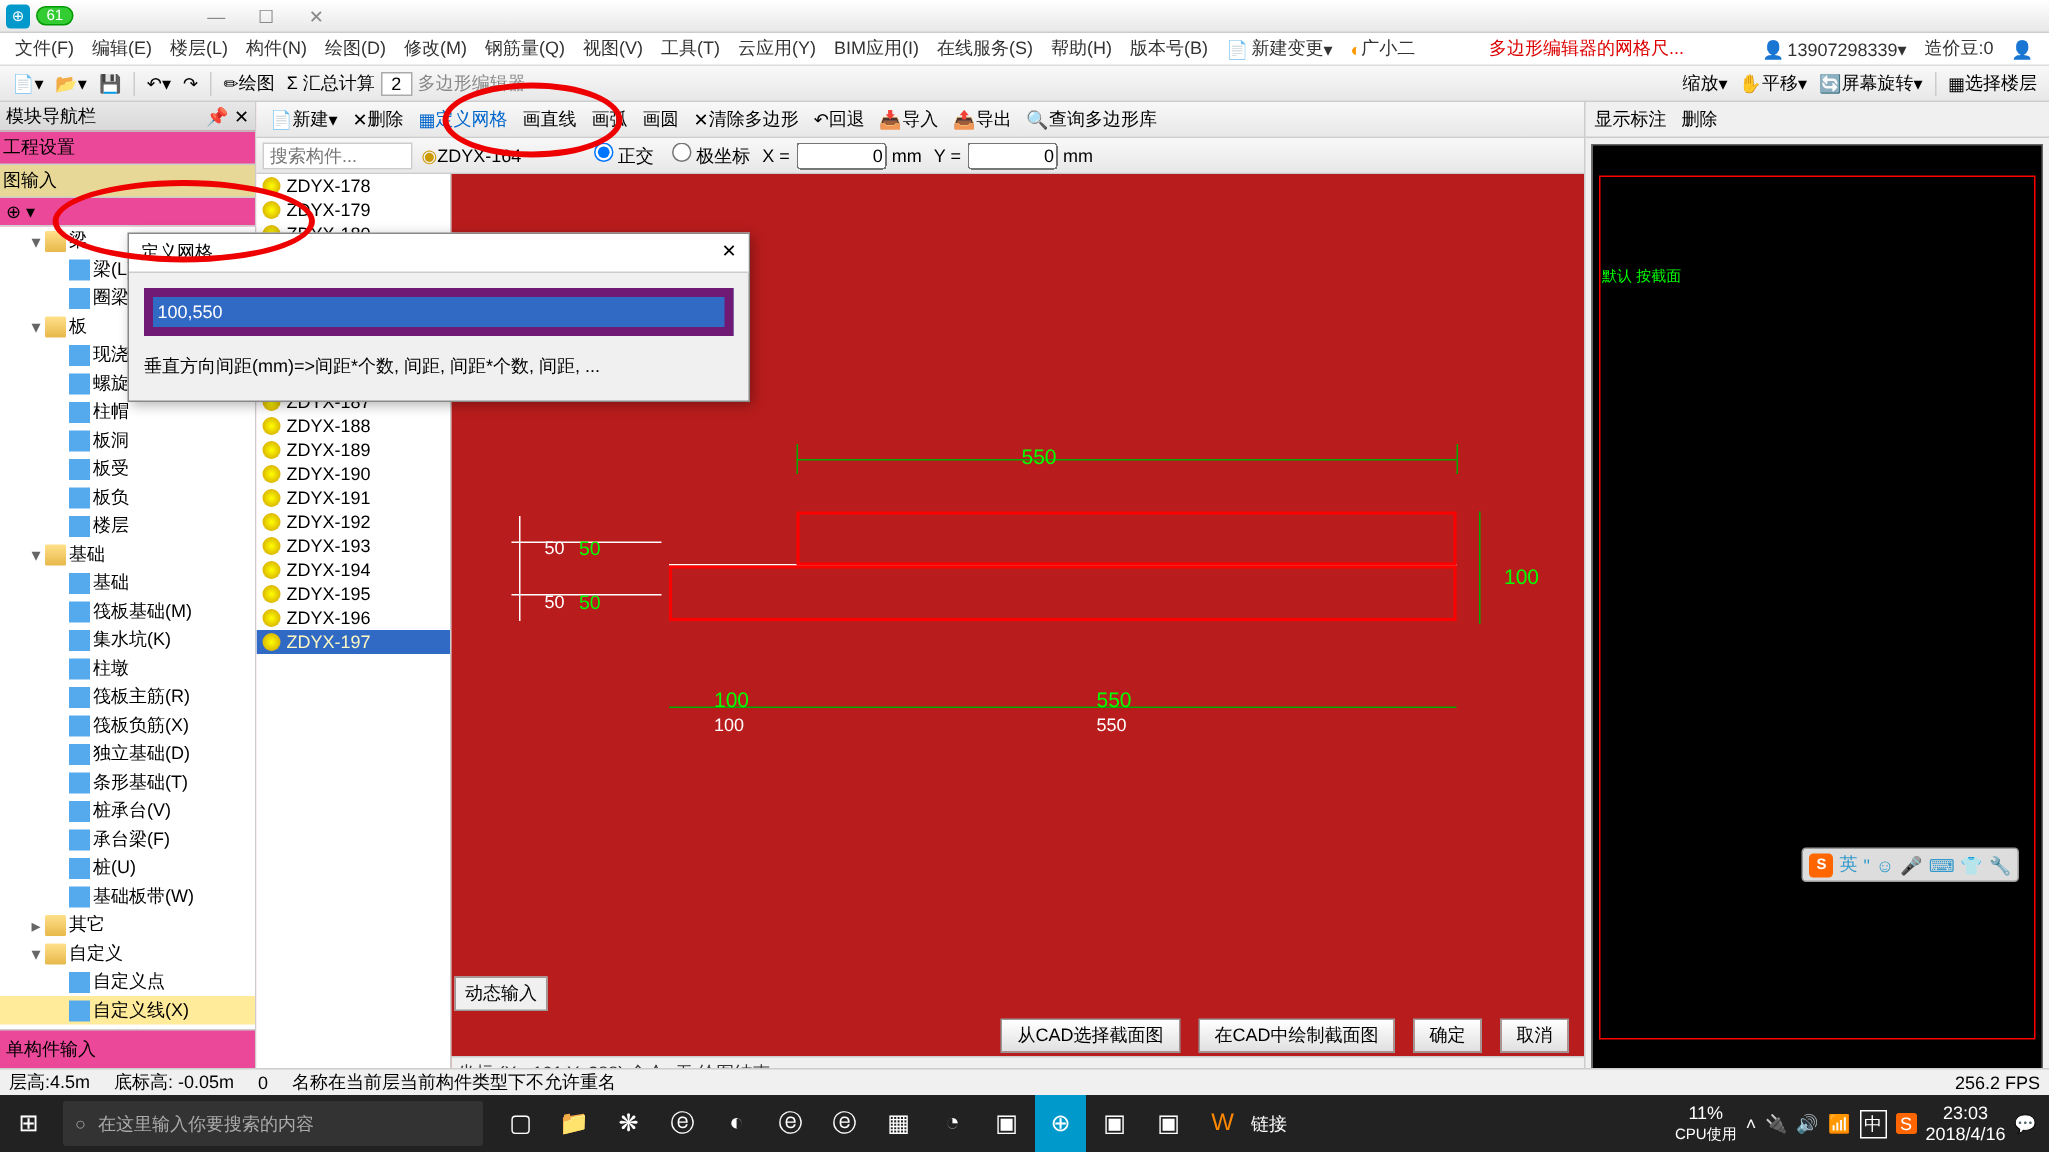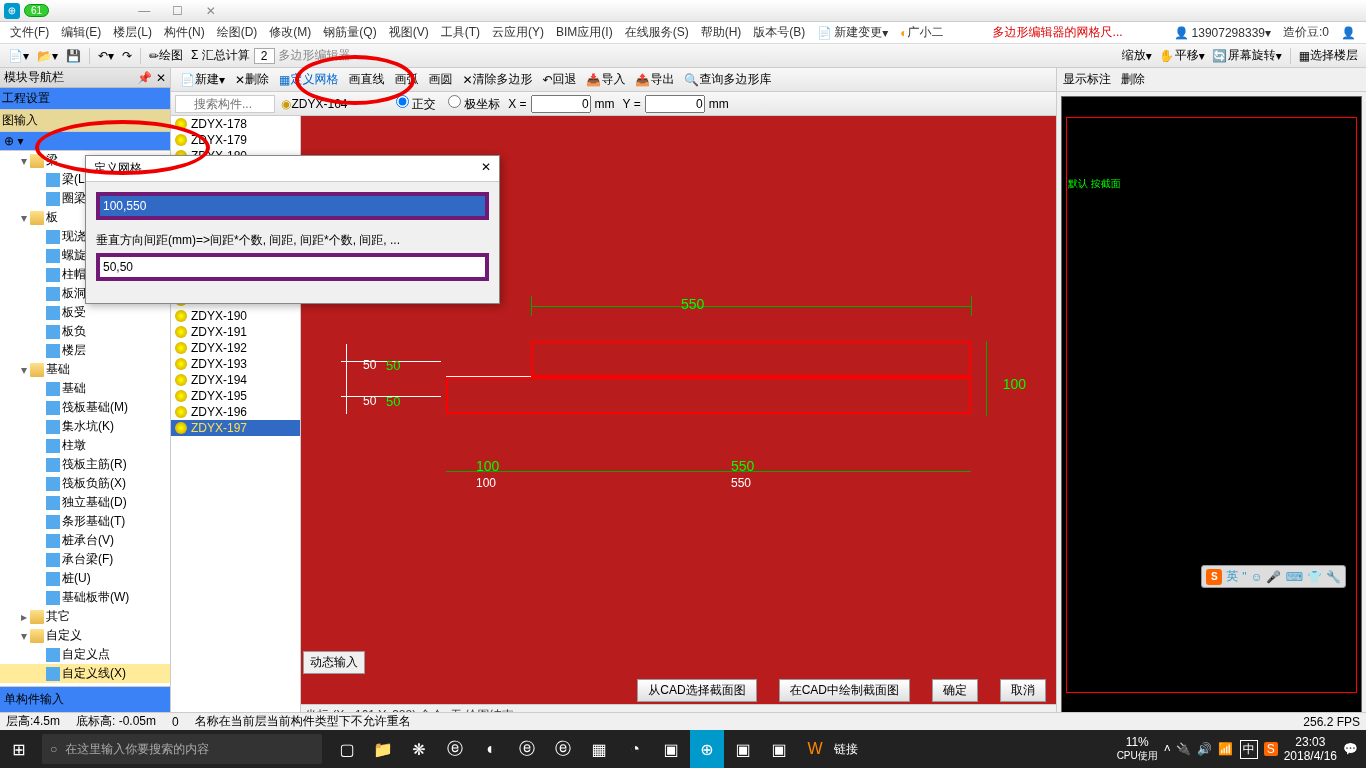--- a/index.html
+++ b/index.html
@@ -17,45 +17,45 @@
 .menubar .right-item { padding:0 6px; color:#333; display:flex; align-items:center; }
 .menubar .blue-icon { color:#0066cc; margin-right:2px; }
 .menubar .red-text { color:#d00; }
 
 .toolbar1 { height:24px; background:linear-gradient(#f8f8f8,#e8e8e8); display:flex; align-items:center; padding:0 4px; border-bottom:1px solid #ccc; }
 .toolbar1 .tb-btn { padding:0 4px; display:flex; align-items:center; }
 .toolbar1 .sep { width:1px; height:16px; background:#ccc; margin:0 4px; }
 
 .main-area { display:flex; height: 670px; }
 
-.left-panel { width: 171px; background:#3b82f6; border-right:1px solid #ccc; display:flex; flex-direction:column; }
+.left-panel { width: 171px; background:#ec4899; border-right:1px solid #ccc; display:flex; flex-direction:column; }
 .left-tabs { height:20px; background:linear-gradient(#e8e8e8,#d8d8d8); display:flex; align-items:center; padding:0 4px; border-bottom:1px solid #bbb; }
 .left-header { text-align:left; padding:2px; border-bottom:1px solid #ccc; }
 .tree { flex:1; overflow:hidden; background:#fff; font-size:12px; }
 .tree-item { padding:1px 2px 1px 20px; display:flex; align-items:center; white-space:nowrap; }
 .tree-item.l1 { padding-left:18px; }
 .tree-item.l2 { padding-left:34px; }
 .tree-item .exp { width:12px; display:inline-block; text-align:center; color:#666; }
 .tree-item .ico { width:14px; height:14px; margin-right:2px; display:inline-block; }
 .tree-item.selected { background:#ffeb99; }
 .left-footer div { padding:4px; border-top:1px solid #ccc; }
 
 .center-panel { flex:1; display:flex; flex-direction:column; background:#fff; position:relative; }
 .sub-toolbar { height:24px; background:linear-gradient(#f8f8f8,#e8e8e8); display:flex; align-items:center; padding:0 4px; border-bottom:1px solid #ccc; }
 .sub-toolbar .tb-btn { padding:0 5px; display:flex; align-items:center; }
 .coord-bar { height:24px; background:linear-gradient(#f8f8f8,#e8e8e8); display:flex; align-items:center; padding:0 4px; border-bottom:1px solid #ccc; }
-.coord-bar input[type=text] { width:100px; border:1px solid #ccc; padding:1px 18px; }
+.coord-bar input[type=text] { width:100px; border:1px solid #ccc; padding:1px 4px; }
 .coord-bar input.small { width:60px; text-align:right; }
 .coord-bar label { margin:0 4px; }
 .coord-bar .rb { margin-left:8px; }
 
 .work-area { flex:1; display:flex; }
 .list-col { width:130px; background:#fff; border-right:1px solid #ccc; overflow:hidden; }
 .list-col .li { padding:1px 4px; display:flex; align-items:center; }
-.list-col .li.sel { background:#316ac5; color:#fde047;align-items:center; }
+.list-col .li.sel { background:#316ac5; color:#fef9c3;align-items:center; }
 .list-col .dot { width:12px; height:12px; background:radial-gradient(#ff0,#c90); border-radius:50%; margin-right:4px; }
 
 .canvas { flex:1; background:#b91c1c; position:relative; }
 .canvas .dim-top { position:absolute; top:180px; left:380px; color:#0f0; font-size:14px; }
 .canvas .dim-right { position:absolute; top:260px; right:30px; color:#0f0; font-size:14px; }
 .canvas .dim-l1 { position:absolute; top:242px; left:85px; color:#0f0; font-size:13px; }
 .canvas .dim-l2 { position:absolute; top:278px; left:85px; color:#0f0; font-size:13px; }
 .canvas .dim-b1 { position:absolute; top:342px; left:175px; color:#0f0; font-size:14px; }
 .canvas .dim-b2 { position:absolute; top:342px; left:430px; color:#0f0; font-size:14px; }
 .canvas .lbl-l1 { position:absolute; top:242px; left:62px; color:#fff; font-size:12px; }
@@ -64,34 +64,34 @@
 .canvas .lbl-b2 { position:absolute; top:360px; left:430px; color:#fff; font-size:12px; }
 .red-box1 { position:absolute; border:2px solid #f00; top:225px; left:230px; width:440px; height:36px; }
 .red-box2 { position:absolute; border:2px solid #f00; top:261px; left:145px; width:525px; height:37px; }
 .green-line-h { position:absolute; background:#0a0; height:1px; }
 .green-line-v { position:absolute; background:#0a0; width:1px; }
 .white-line-h { position:absolute; background:#fff; height:1px; }
 .white-line-v { position:absolute; background:#fff; width:1px; }
 
 .status-row { height:22px; border-top:1px solid #ccc; display:flex; align-items:center; padding:0 4px; background:#f0f0f0; }
 .dyn-input { position:absolute; bottom:64px; left:2px; border:1px solid #999; padding:2px 6px; background:#f0f0f0; }
-.btn-row { position:absolute; bottom:36px; right:10px; display:flex; gap:22px; }
+.btn-row { position:absolute; bottom:36px; right:10px; display:flex; gap:12px; }
 .btn-row button { padding:2px 10px; border:1px solid #999; background:linear-gradient(#fff,#e0e0e0); }
 
 .right-panel { width:310px; background:#f0f0f0; border-left:1px solid #ccc; display:flex; flex-direction:column; }
 .right-top { height:24px; display:flex; align-items:center; padding:0 6px; gap:10px; border-bottom:1px solid #ccc; }
 .right-canvas { flex:1; background:#000; margin:4px; border:1px solid #666; position:relative; }
 .right-canvas .red-border { position:absolute; inset:20px 4px 40px 4px; border:1px solid #f00; }
 .right-canvas .tiny { position:absolute; top:80px; left:6px; color:#0f0; font-size:10px; }
 
 .dialog { position:absolute; top:155px; left:85px; width:415px; background:#f0f0f0; border:1px solid #888; box-shadow:2px 2px 8px rgba(0,0,0,0.3); z-index:100; }
 .dialog .dlg-title { background:#fff; padding:4px 8px; display:flex; justify-content:space-between; border-bottom:1px solid #ccc; }
 .dialog .dlg-body { padding:10px; }
 .dialog .dlg-body label { display:block; margin-bottom:4px; }
-.dialog .dlg-body input { width:100%; padding:3px; border:4px solid #701a75; margin-bottom:12px; }
+.dialog .dlg-body input { width:100%; padding:3px; border:6px solid #701a75; margin-bottom:12px; }
 .dialog .dlg-body input.sel { background:#fff; }
 .dialog .dlg-body input.sel::selection { background:#316ac5; color:#fff; }
 .dialog .dlg-btns { text-align:right; padding:4px 10px 10px; }
 .dialog .dlg-btns button { padding:2px 18px; margin-left:6px; border:1px solid #999; background:linear-gradient(#fff,#e0e0e0); }
 
 .red-circle { position:absolute; border:4px solid #e00; border-radius:50%; z-index:200; pointer-events:none; }
 .circ1 { top:55px; left:295px; width:120px; height:50px; }
 .circ2 { top:120px; left:35px; width:175px; height:55px; }
 
 .statusbar { position:absolute; bottom:38px; left:0; right:0; height:18px; background:#f0f0f0; display:flex; align-items:center; padding:0 6px; border-top:1px solid #ccc; font-size:11px; }
@@ -329,21 +329,20 @@
 </div>
 
 <div class="dialog">
   <div class="dlg-title">
     <span>定义网格</span>
     <span style="cursor:pointer">✕</span>
   </div>
   <div class="dlg-body">
     <input class="sel" style="color: rgb(255, 255, 255); background: rgb(49, 106, 197);" value="100,550">
     <label>垂直方向间距(mm)=&gt;间距*个数, 间距, 间距*个数, 间距, ...</label>
-    <input value="50,50" style="">
   </div>
 </div>
 
 <div class="red-circle circ1"></div>
 <div class="red-circle circ2"></div>
 
 <div class="floating-ime">
   <div class="s-icon">S</div>
   <span>英</span>
   <span>"</span>

